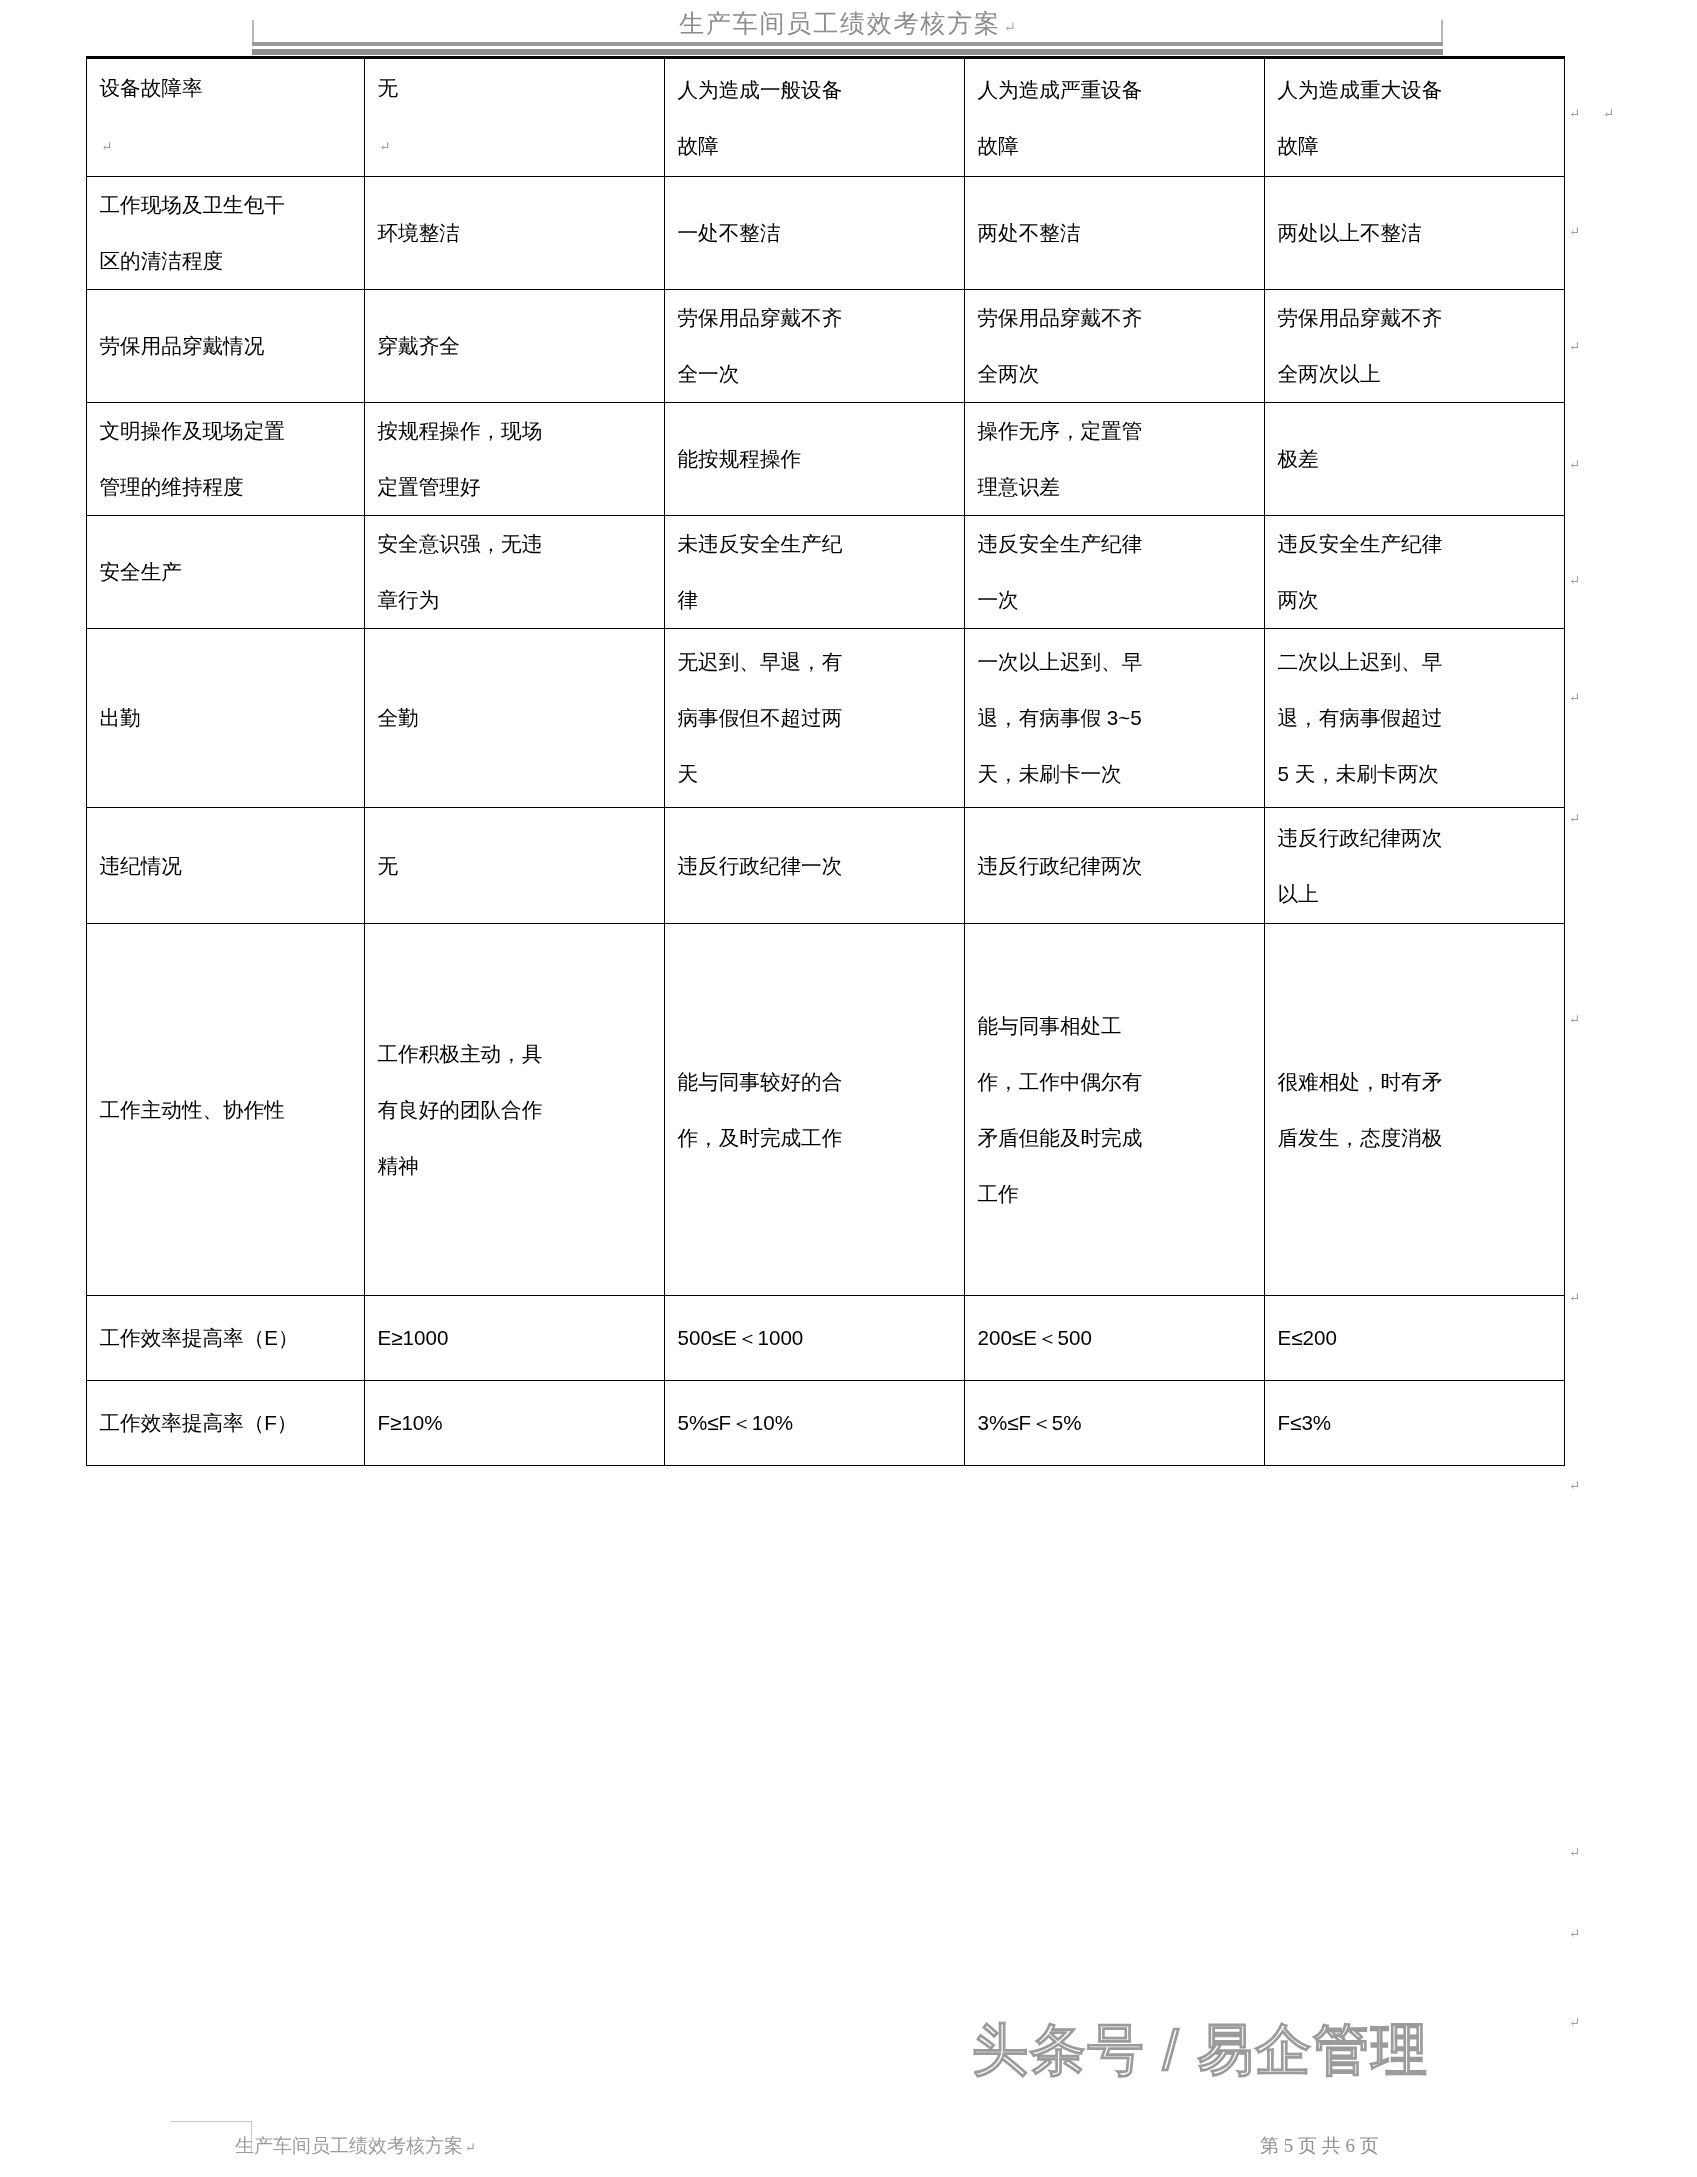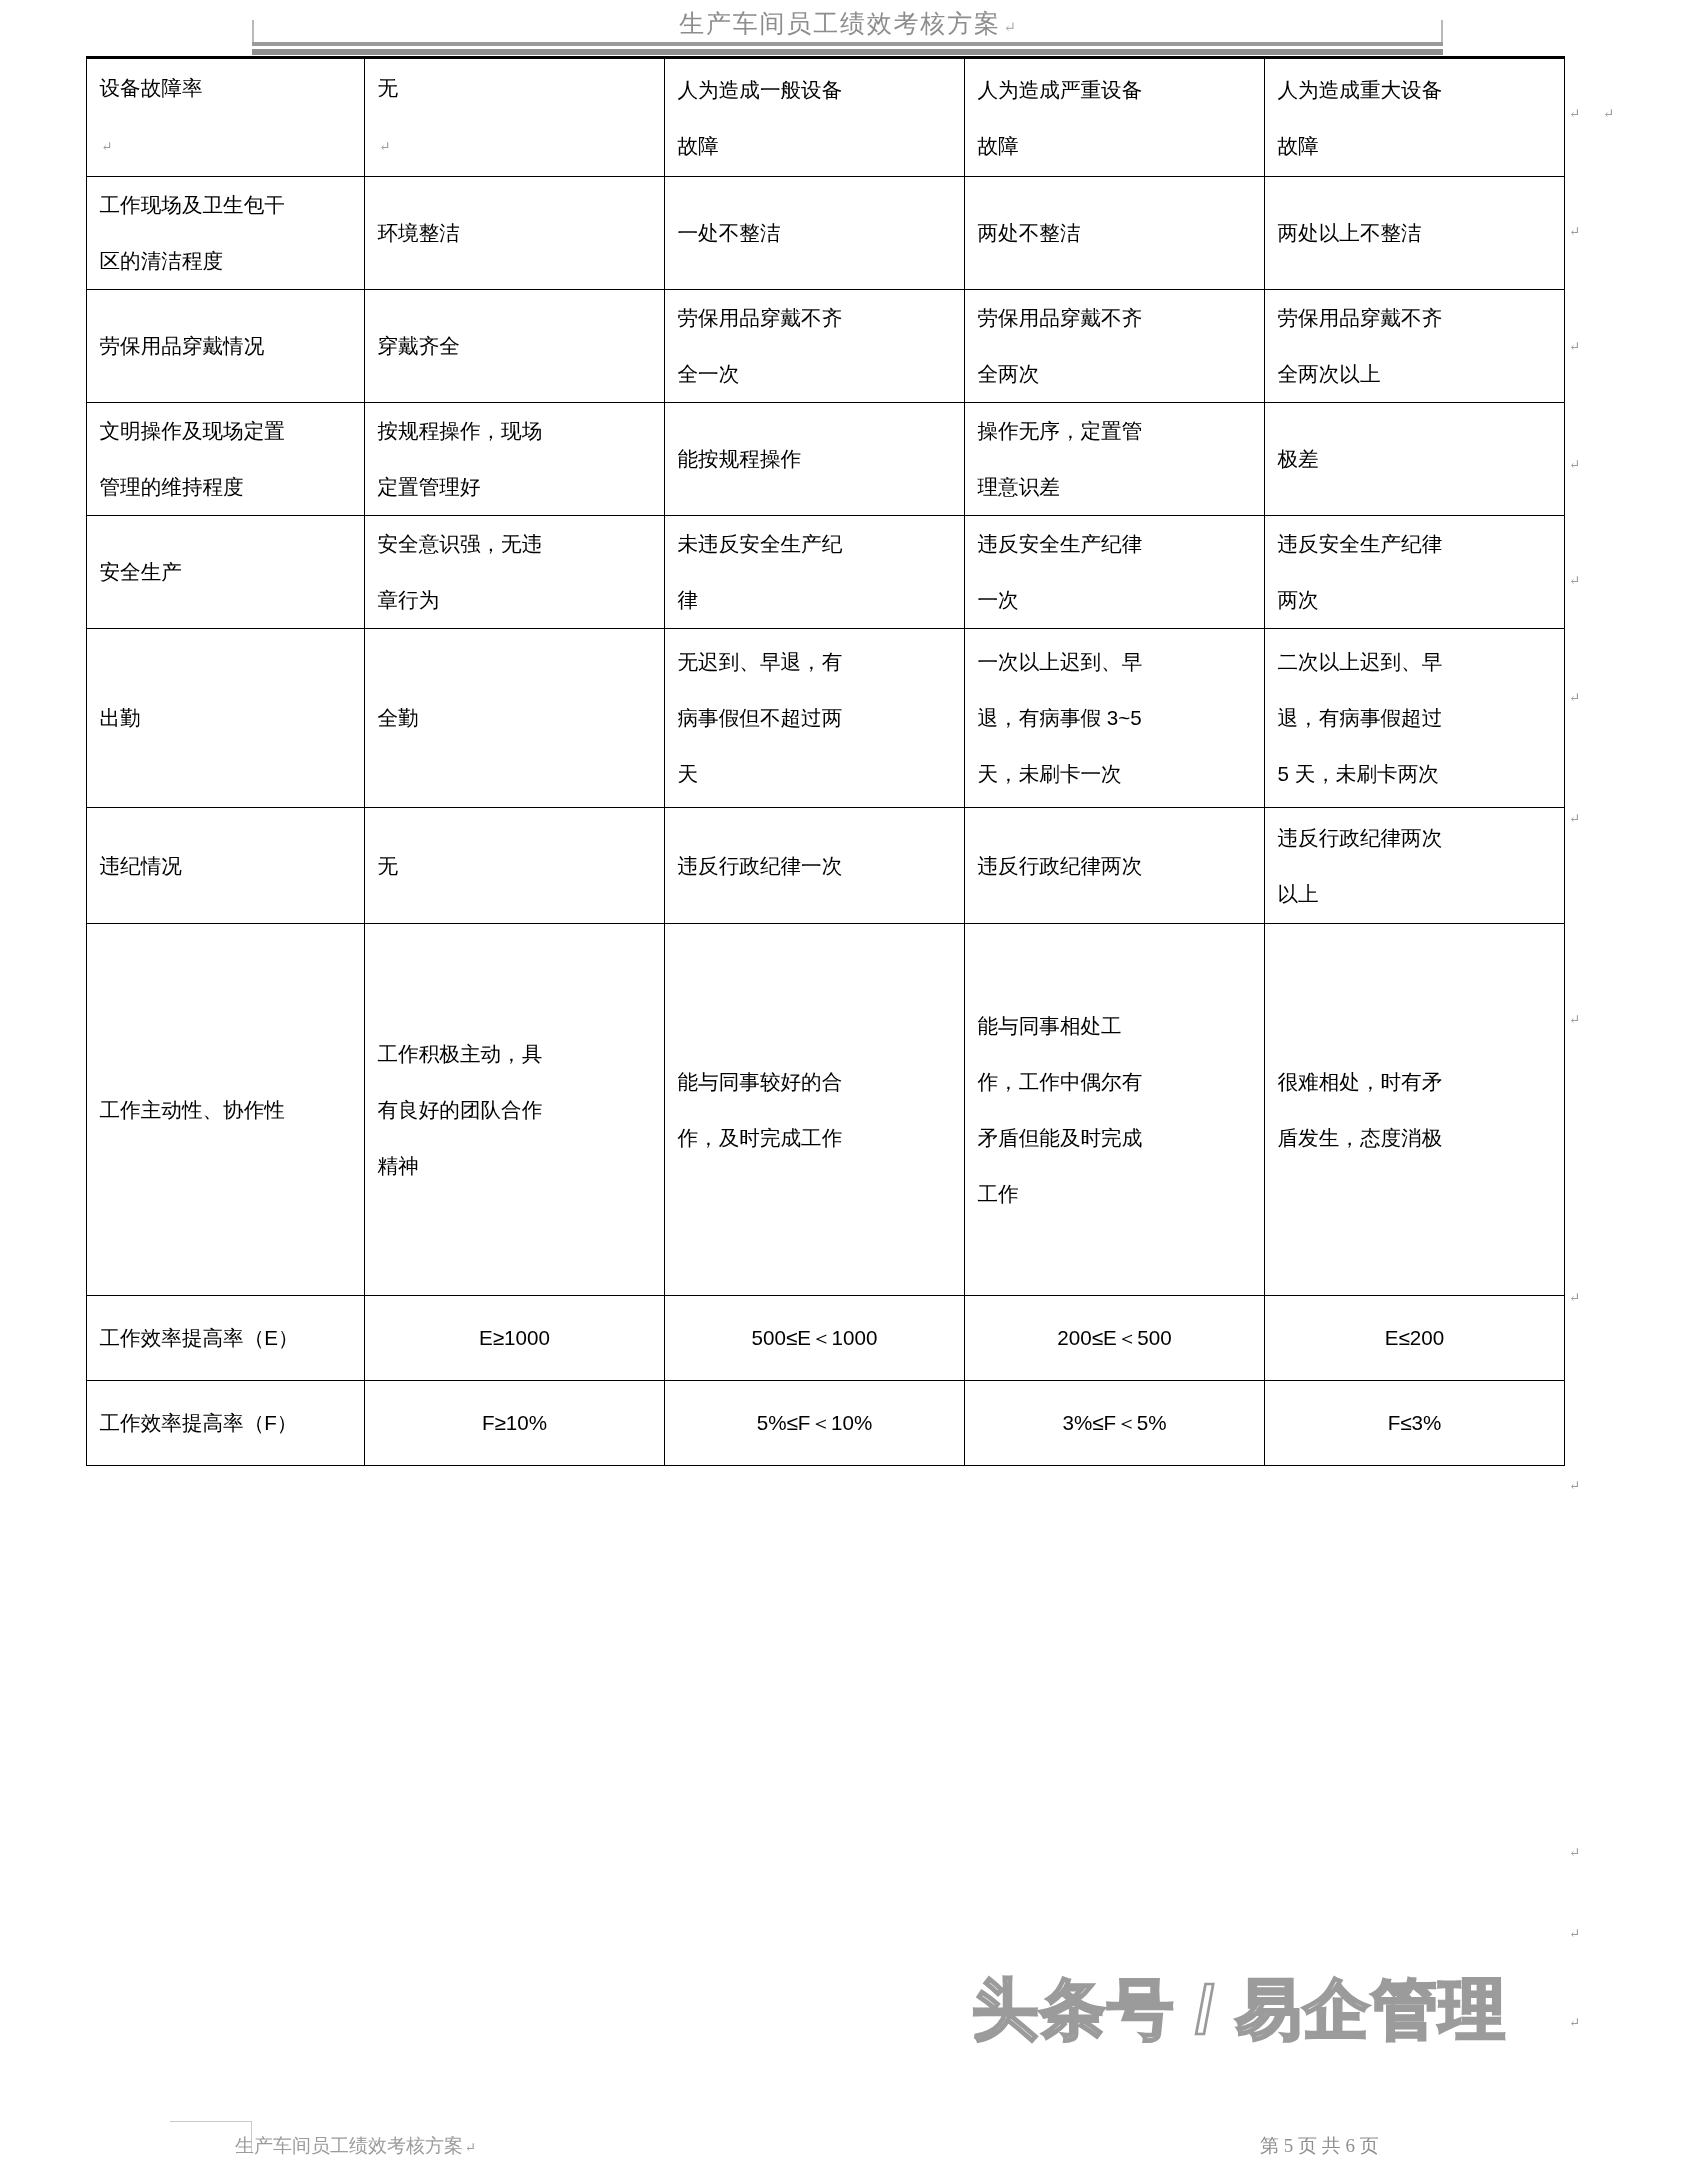--- a/index.html
+++ b/index.html
@@ -102,21 +102,21 @@
     line-height: 56px;
     color: #000000;
     padding: 0 12.5px;
     word-break: break-all;
   }
   
   #grid-table tr:first-child td { border-top: 3.6px solid #000000; }
 
   .col-item   { width: 278px; text-align: left; }
   .col-lvl    { width: 300px; }
-  .cell-c     { text-align: center; }
+  .cell-c     { }
   .cell-l     { text-align: left; }
 
   .pilcrow-s {
     font-family: "Liberation Serif", "DejaVu Serif", serif;
     font-size: 13.4px;
     color: #9b9b9b;
     margin-left: 1.8px;
   }
 
   
@@ -177,26 +177,26 @@
     font-family: Liberation Serif, serif;
     font-size: 19px;
     color: #8f8f8f;
     white-space: nowrap;
   }
 
   
   #watermark {
     position: absolute;
     left: 972px;
-    top: 1958px;
+    top: 1998px;
     width: 716px;
     height: 107px;
     font-family: "Liberation Sans", "DejaVu Sans", sans-serif;
-    font-size: 66px;
-    font-weight: bold;
+    font-size: 56px;
+    font-weight: normal;
     letter-spacing: 1.8px;
     color: transparent;
     -webkit-text-stroke: 2.7px #8a8a8a;
     white-space: nowrap;
     line-height: 103px;
     opacity: 0.85;
     pointer-events: none;
   }
 </style>
 </head>

